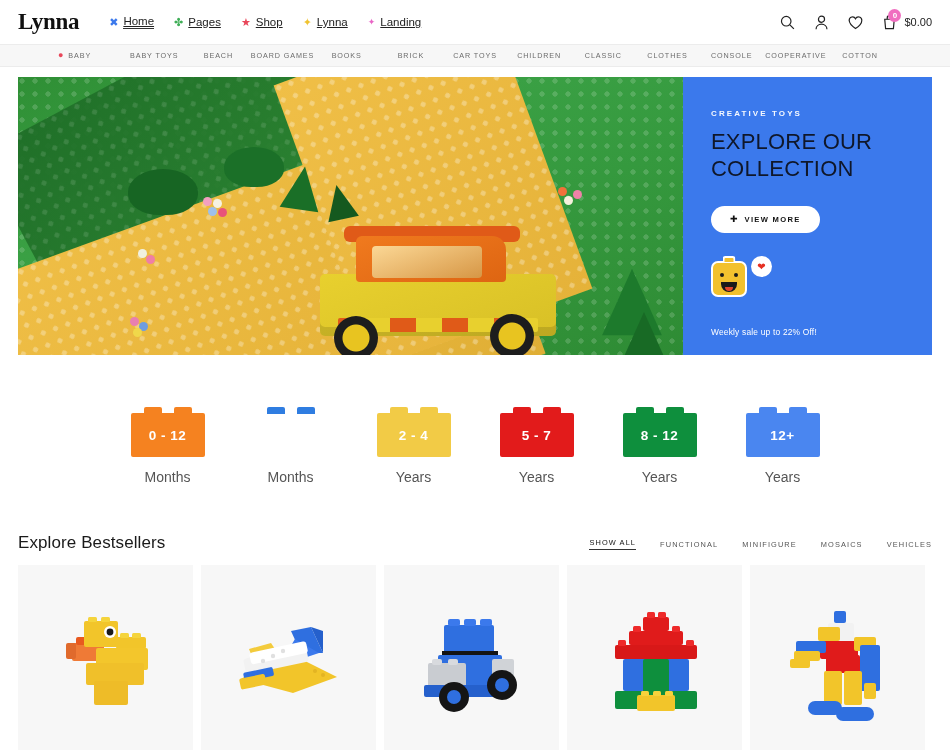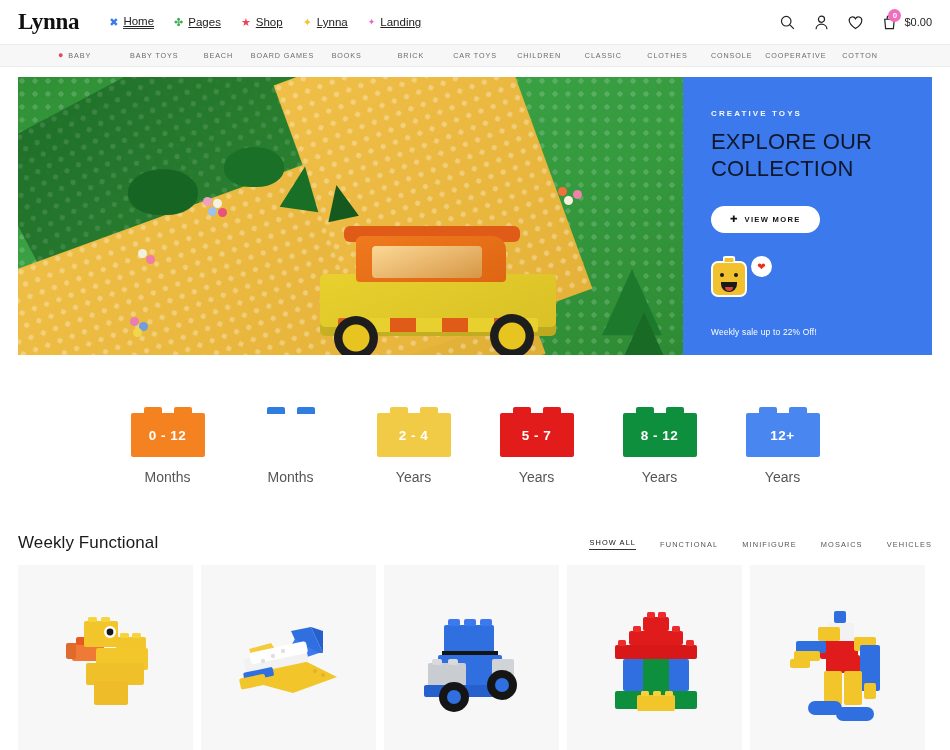--- a/index.html
+++ b/index.html
@@ -517,21 +517,21 @@
       </div>
       <div class="body" style="background:#4a86f0">
         <span>12+</span>
       </div>
     </div>
     <div class="age-unit">Years</div>
   </div>
 </div>
 
 <div class="best-head">
-  <div class="best-title">Weekly Functional</div>
+  <div class="best-title">Explore Bestsellers</div>
   <div class="filters">
     <div class="filter active">Show All</div>
     <div class="filter">Functional</div>
     <div class="filter">Minifigure</div>
     <div class="filter">Mosaics</div>
     <div class="filter">Vehicles</div>
   </div>
 </div>
 
 <div class="products">

